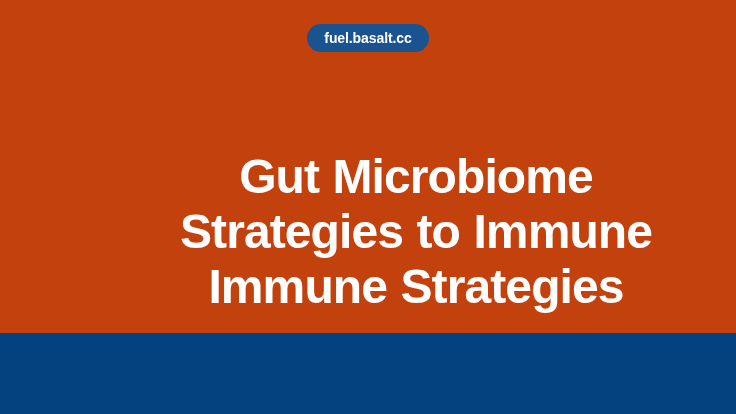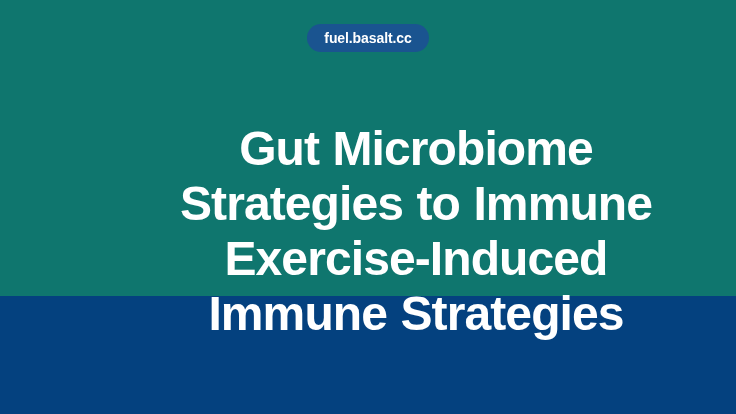--- a/index.html
+++ b/index.html
@@ -13,22 +13,22 @@
 
   body {
     background: #04417f;
     font-family: "Liberation Sans", "DejaVu Sans", sans-serif;
     -webkit-font-smoothing: antialiased;
   }
 
   #social-card {
     position: relative;
     width: 736px;
-    height: 296px;
-    background: #0f766e;
+    height: 333px;
+    background: #c2410c;
     display: flex;
     flex-direction: column;
     align-items: center;
   }
 
   
   .badge-row {
     position: absolute;
     top: 24px;
     left: 0;
@@ -90,18 +90,17 @@
 <div id="social-card">
 
   <div class="badge-row">
     <span class="domain-badge">fuel.basalt.cc</span>
   </div>
 
   <div class="headline-wrap">
     <h1 class="headline">
       <span class="line">Gut Microbiome</span>
       <span class="line">Strategies to Immune</span>
-      <span class="line">Exercise-Induced</span>
       <span class="line">Immune Strategies</span>
     </h1>
   </div>
 
 </div>
 
 </body></html>

